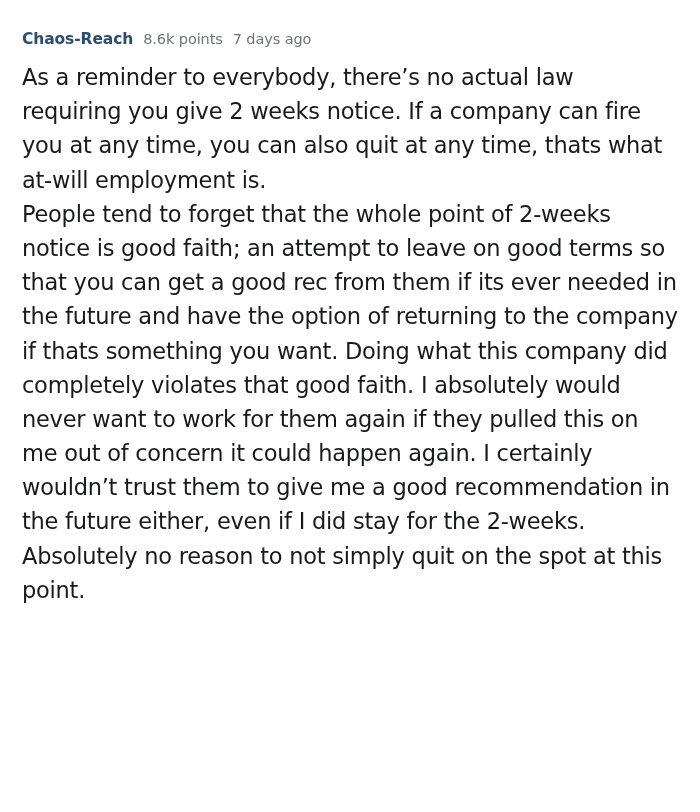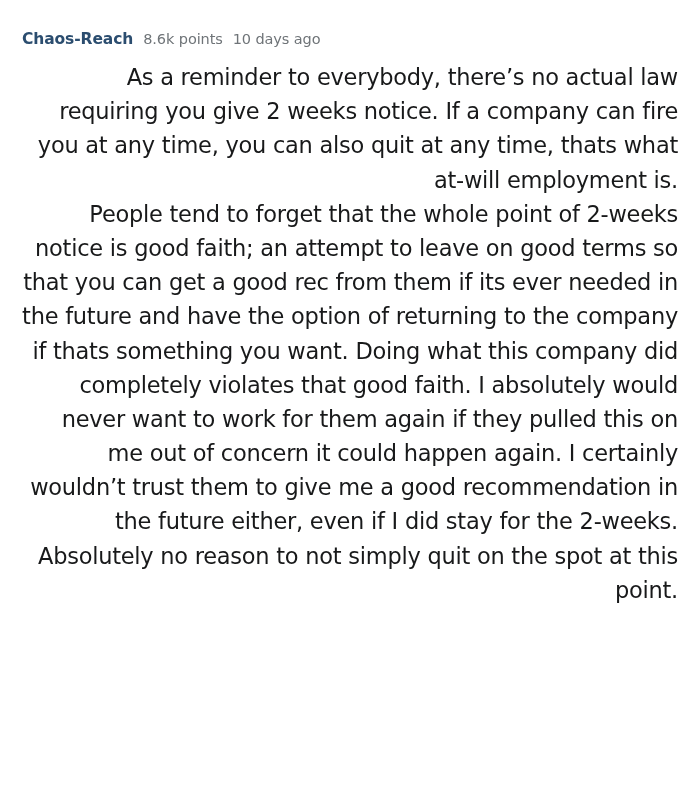--- a/index.html
+++ b/index.html
@@ -34,35 +34,34 @@
   .meta-info {
     font-size: 14.5px;
     color: #6f7478;
     letter-spacing: -0.1px;
   }
   .comment-body {
     font-size: 22.5px;
     line-height: 1.52;
     color: #18191a;
     letter-spacing: -0.25px;
-    text-align: right;
   }
   .comment-body p {
     margin: 0;
   }
 </style>
 </head>
 <body>
 
 <div class="comment">
 
   <div class="comment-meta">
     <span class="author">Chaos-Reach</span>
     <span class="meta-info">8.6k points</span>
-    <span class="meta-info">10 days ago</span>
+    <span class="meta-info">7 days ago</span>
   </div>
 
   <div class="comment-body">
     <p>As a reminder to everybody, there’s no actual law requiring you give 2 weeks notice. If a company can fire you at any time, you can also quit at any time, thats what at-will employment is.</p>
     <p>People tend to forget that the whole point of 2-weeks notice is good faith; an attempt to leave on good terms so that you can get a good rec from them if its ever needed in the future and have the option of returning to the company if thats something you want. Doing what this company did completely violates that good faith. I absolutely would never want to work for them again if they pulled this on me out of concern it could happen again. I certainly wouldn’t trust them to give me a good recommendation in the future either, even if I did stay for the 2-weeks. Absolutely no reason to not simply quit on the spot at this point.</p>
   </div>
 
 </div>
 
 </body></html>

